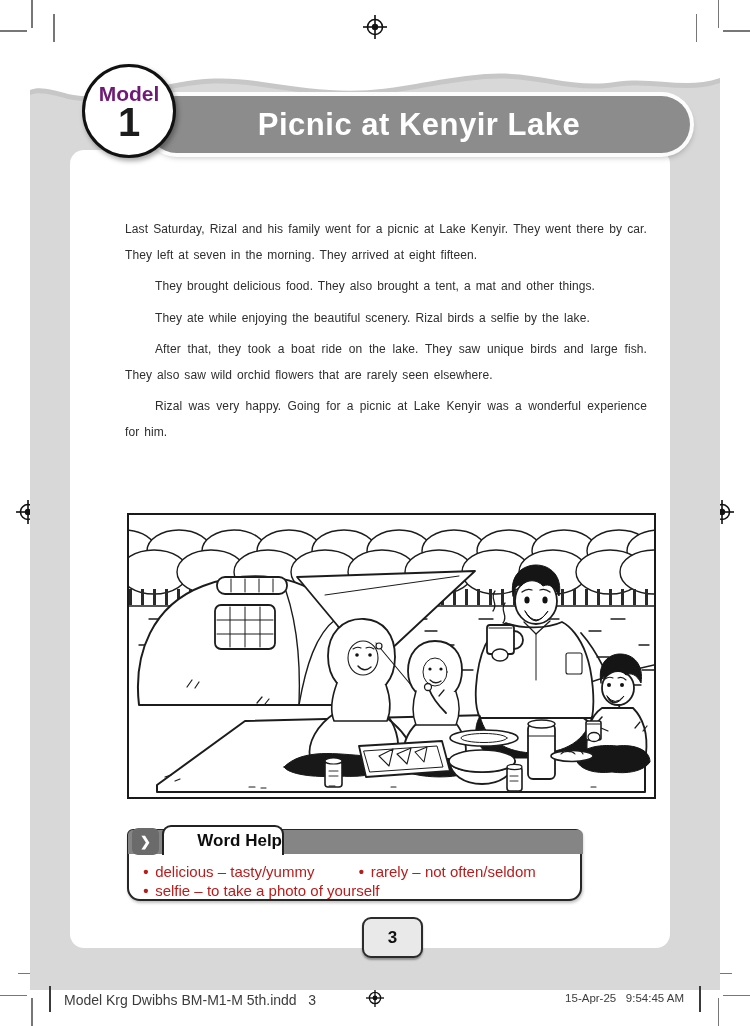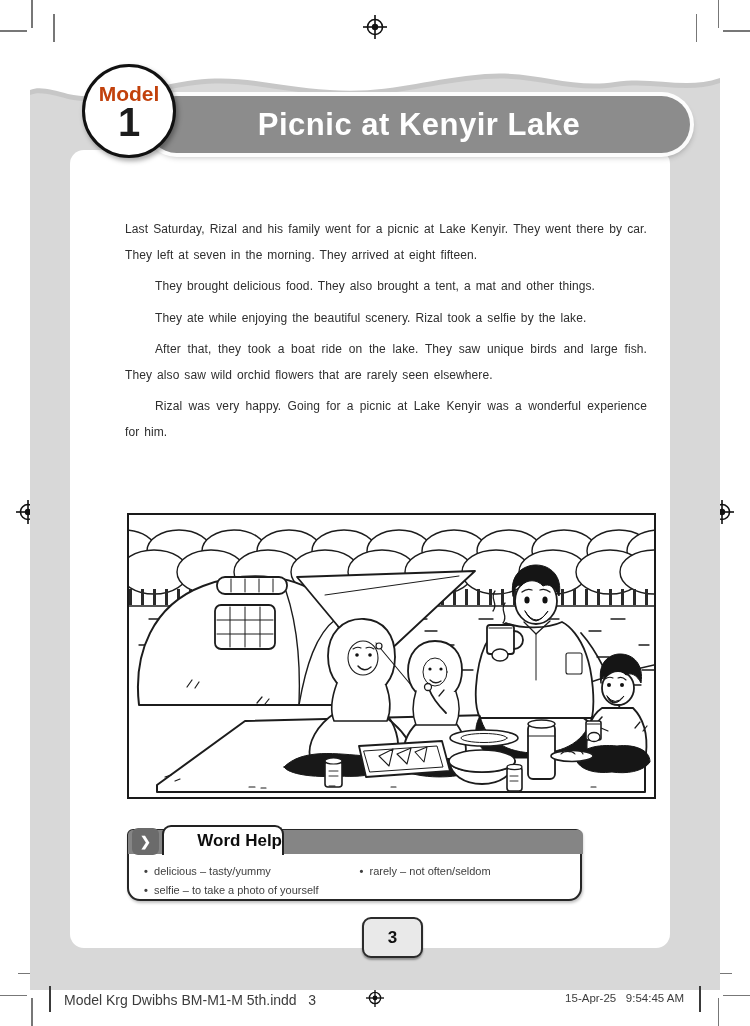--- a/index.html
+++ b/index.html
@@ -24,21 +24,21 @@
     box-shadow:0 0 0 4px rgba(255,255,255,.95), 2px 4px 6px rgba(0,0,0,.28);
     display:flex;align-items:center;justify-content:center;z-index:3;
   }
   .title-text{color:#ffffff;font-size:31px;font-weight:bold;letter-spacing:.5px;}
   .badge{
     position:absolute;left:82px;top:64px;width:88px;height:88px;background:#fff;
     border:3.5px solid #111;border-radius:50%;z-index:5;
     display:flex;flex-direction:column;align-items:center;justify-content:center;
     box-shadow:2px 3px 5px rgba(0,0,0,.35);
   }
-  .badge-label{font-size:21px;font-weight:bold;color:#c2410c;line-height:1;}
+  .badge-label{font-size:21px;font-weight:bold;color:#701a75;line-height:1;}
   .badge-number{font-size:40px;font-weight:bold;color:#1c1c1c;line-height:.9;}
   
   .passage{
     position:absolute;left:125px;top:172px;width:522px;
     color:var(--text-color,#2e2e2e);font-size:12px;line-height:25.5px;
     text-align:justify;letter-spacing:.1px;word-spacing:1.5px;margin-top:45px;
   }
   .para{margin:0 0 6px;}
   .para.indent{text-indent:30px;}
   .b{font-weight:normal;}
@@ -60,21 +60,21 @@
     background:var(--word-help-tab,#6b6b6b);color:#fff;z-index:3;
     display:flex;align-items:center;justify-content:center;font-size:13px;font-weight:bold;
   }
   .wh-tab{
     position:absolute;left:33px;top:-6px;width:122px;height:30px;background:#fff;
     border:2px solid #222;border-bottom:none;border-radius:9px 9px 0 0;z-index:2;
     display:flex;align-items:center;justify-content:flex-end;
     font-size:17px;font-weight:bold;color:#0d0d0d;box-sizing:border-box;
   }
   .wh-columns{position:absolute;left:0;top:26px;width:100%;display:flex;padding:5px 8px 0 12px;box-sizing:border-box;}
-  .wh-col{width:50%;font-size:11px;line-height:19px;color:#404040;}
+  .wh-col{width:50%;font-size:15px;line-height:19px;color:#b91c1c;}
   .wh-row{white-space:nowrap;}
   .wh-bullet{display:inline-block;width:10px;text-align:center;font-weight:bold;}
   
   .page-num-box{
     position:absolute;left:362px;top:917px;width:57px;height:37px;background:#e9e9e9;
     border:2px solid #2b2b2b;border-radius:9px;z-index:4;
     display:flex;align-items:center;justify-content:center;
     font-size:17px;font-weight:bold;color:#111;box-shadow:0 2px 2px rgba(0,0,0,.35);
   }
   .footer-left{position:absolute;left:64px;top:992px;font-size:14px;color:#3c3c3c;white-space:pre;}
@@ -142,21 +142,21 @@
   <span class="title-text">Picnic at Kenyir Lake</span>
 </div>
 <div class="badge">
   <span class="badge-label">Model</span>
   <span class="badge-number">1</span>
 </div>
 
 <div class="passage">
     <p class="para"><span>Last Saturday, Rizal and his family went for a picnic at Lake Kenyir. They went there by car. They left at seven in the morning. They arrived at eight fifteen.</span></p>
     <p class="para indent"><span>They brought </span><span class="b">delicious</span><span> food. They also brought a tent, a mat and other things.</span></p>
-    <p class="para indent"><span>They ate while enjoying the beautiful scenery. Rizal took a </span><span class="b">selfie</span><span> by the lake.</span></p>
+    <p class="para indent"><span>They ate while enjoying the beautiful scenery. Rizal birds a </span><span class="b">selfie</span><span> by the lake.</span></p>
     <p class="para indent"><span>After that, they took a boat ride on the lake. They saw </span><span class="b">unique</span><span> birds and large fish. They also saw wild orchid flowers that are </span><span class="b">rarely</span><span> seen elsewhere.</span></p>
     <p class="para indent"><span>Rizal was very happy. Going for a picnic at Lake Kenyir was a wonderful experience for him.</span></p>
   </div>
 
 <div class="illustration-frame" aria-label="Black-and-white line drawing: Rizal's family having a picnic beside Kenyir Lake with a tent on the left, mother and daughter in headscarves, father drinking from a mug, a boy with a cup, and food on a picnic mat; trees line the far shore of the lake.">
   <svg viewBox="0 0 525 282">
     <g stroke="#1c1c1c" stroke-width="1.6" fill="none" stroke-linecap="round" stroke-linejoin="round">
 
       <g stroke-width="1.4" fill="#fff">
         <ellipse cx="-5" cy="36" rx="32" ry="21"></ellipse>

